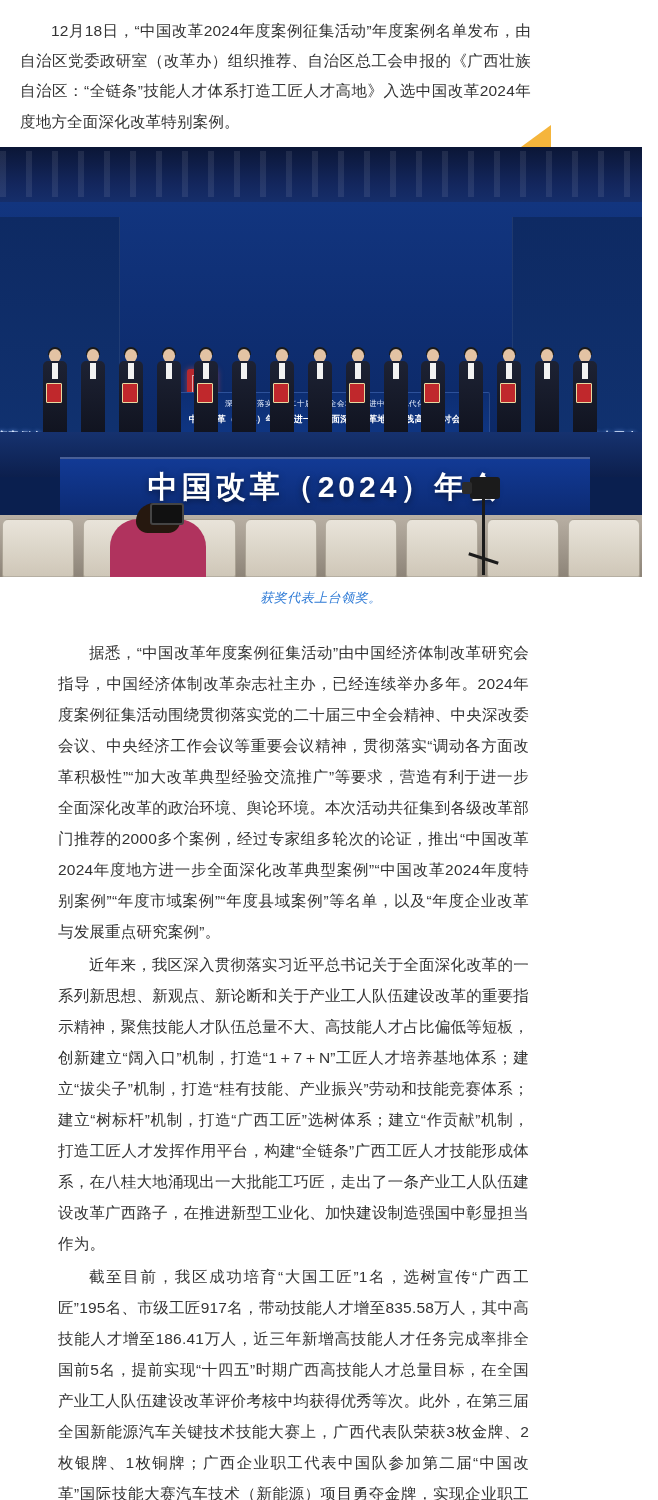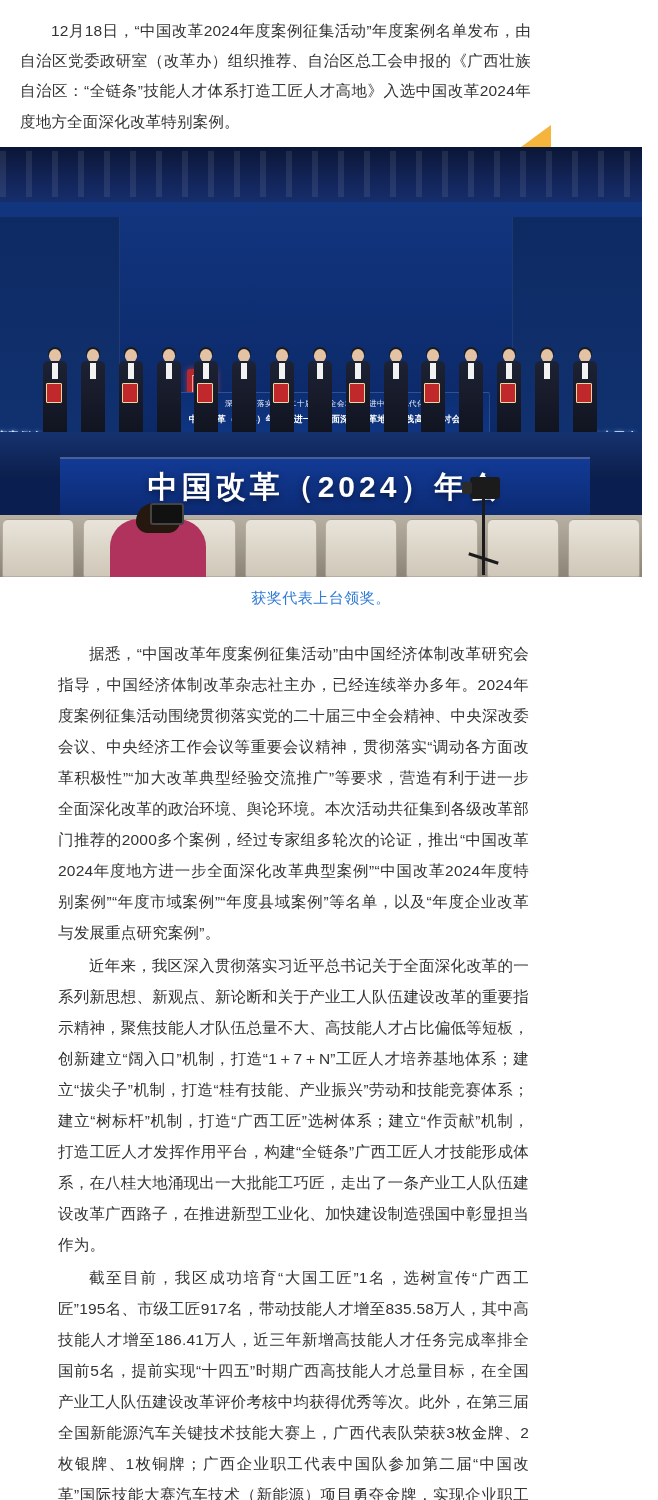--- a/index.html
+++ b/index.html
@@ -183,23 +183,24 @@
   .photo .tripod {
     position:absolute; left:482px; top:350px; width:3px; height:78px; background:#1b1b1b;
   }
   .photo .tripod::before{
     content:""; position:absolute; left:-14px; top:60px; width:31px; height:3px;
     background:#1b1b1b; transform:rotate(18deg);
   }
   .caption {
     text-align: center;
     color: #2f7bd6;
-    font-size: 15px;
+    font-size: 13px;
     padding: 12px 0 0 0;
     letter-spacing: .5px;
+    font-style: italic;
   }
   .body-block {
     padding: 30px 22px 8px 35px;
     margin-left: 23px;
   }
   .body-block p {
     margin: 0 0 2px 0;
     font-size: 15.5px;
     line-height: 2.0;
     color: #333333;

